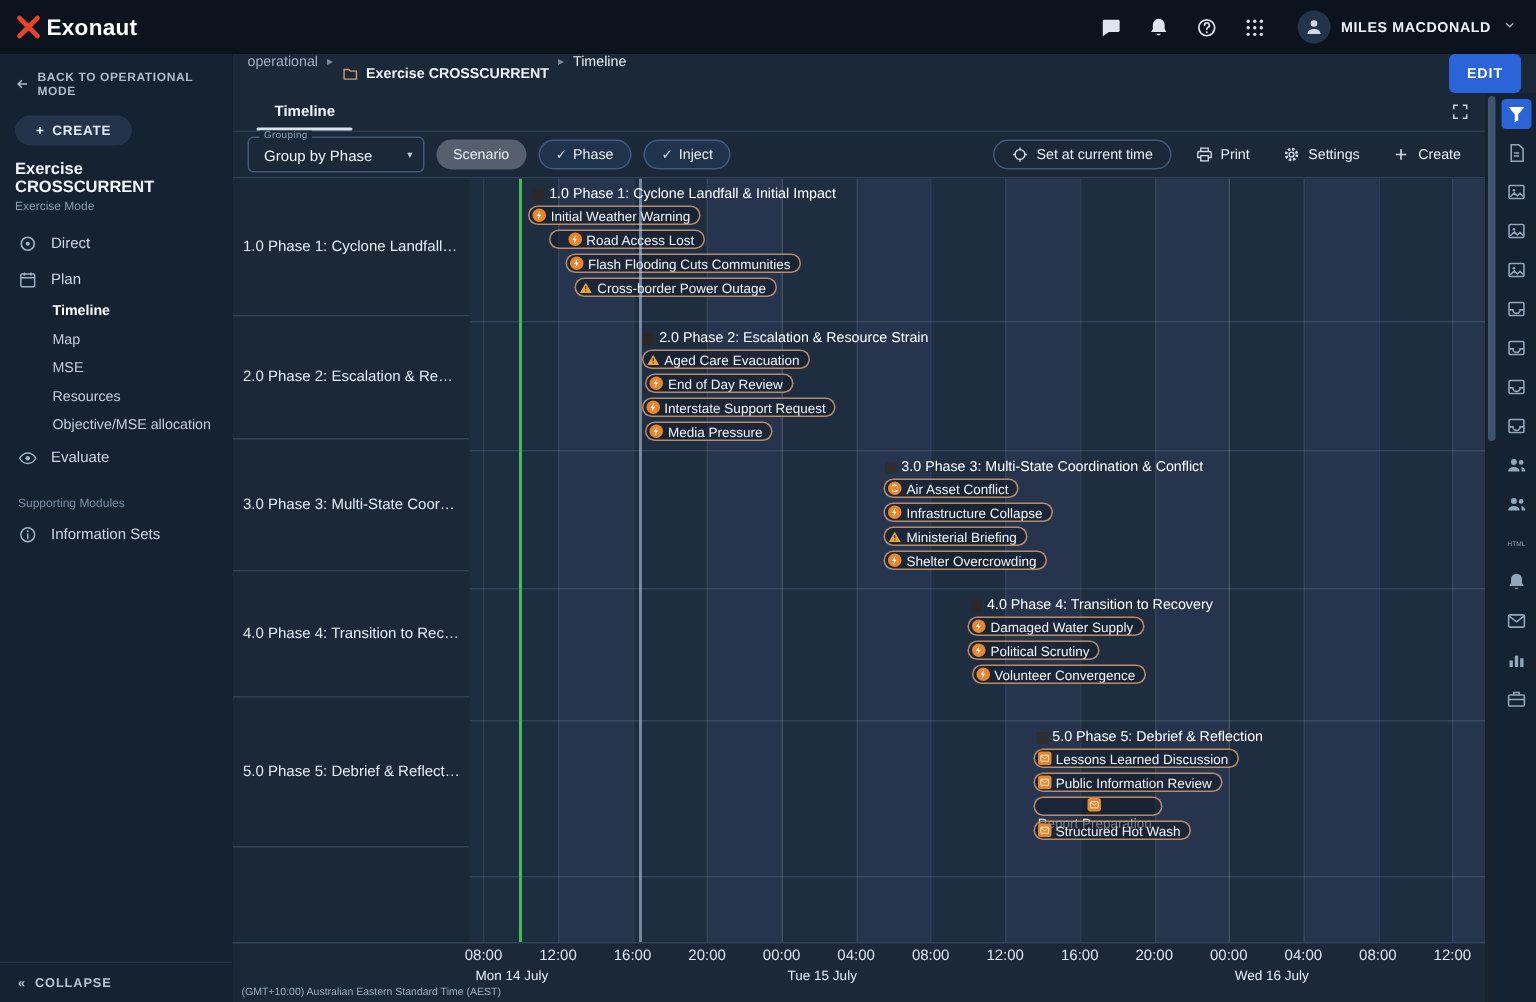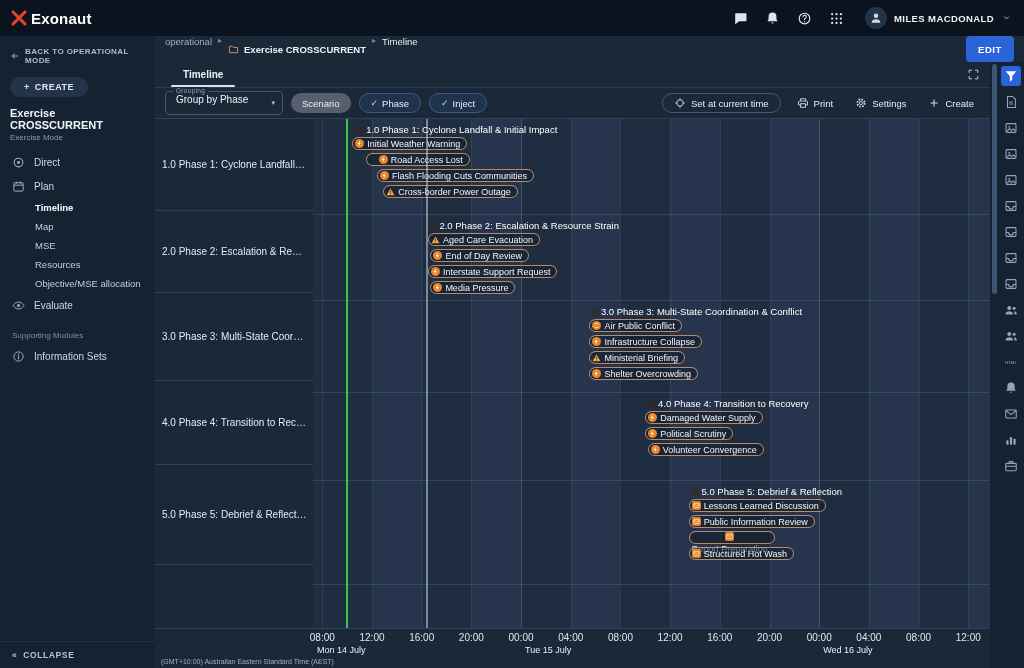--- a/index.html
+++ b/index.html
@@ -52,21 +52,21 @@
   .lower { flex:1; display:flex; min-height:0; }
   .content-col { flex:1; display:flex; flex-direction:column; min-width:0; }
 
   .tab-row { height:26px; display:flex; align-items:stretch; border-bottom:1px solid #2a3c52; padding:0 10px; flex-shrink:0; }
   .tab { padding:0 18px; display:flex; align-items:center; font-size:10px; font-weight:bold; color:#eef3f8; position:relative; }
   .tab.active::after { content:""; position:absolute; left:6px; right:6px; bottom:0; height:2px; background:#d9e3ee; border-radius:1px; }
   .tab-row .fs { margin-left:auto; align-self:center; color:#c6d2df; display:flex; }
   .tab-row .fs svg { width:13px; height:13px; }
 
   .toolbar { height:30px; display:flex; align-items:center; gap:8px; padding:0 10px; flex-shrink:0; }
-  .select { position:relative; height:24px; min-width:118px; border:1px solid #41587a; border-radius:4px; display:flex; align-items:flex-start; padding:2px 22px 0 10px; font-size:10px; color:#eef3f8; background:#1b2838; }
+  .select { position:relative; height:24px; min-width:118px; border:1px solid #41587a; border-radius:4px; display:flex; align-items:center; padding:2px 22px 0 10px; font-size:10px; color:#eef3f8; background:#1b2838; }
   .sel-label { position:absolute; top:-5px; left:7px; font-size:6.5px; color:#93a7bc; background:#1b2838; padding:0 3px; letter-spacing:.3px; }
   .select .caret { position:absolute; right:7px; top:7px; font-size:7px; color:#b8c6d6; }
   .chip { height:20px; border-radius:11px; display:inline-flex; align-items:center; gap:4px; padding:0 11px; font-size:9.5px; color:#e9eef5; border:none; }
   .chip.plain { background:#555f6d; }
   .chip.checked { background:#20334d; border:1px solid #3d5a85; }
   .chip .check { font-size:9px; color:#cdd9e8; }
   .tb-spacer { flex:1; }
   .tb-btn { display:inline-flex; align-items:center; gap:5px; font-size:9.5px; color:#e6edf4; padding:3px 6px; background:none; border:none; }
   .tb-btn.outlined { border:1px solid #41587a; border-radius:13px; padding:3px 11px; }
   .tb-btn .ico { display:flex; color:#cfdae6; }
@@ -505,21 +505,21 @@
                   <div class="inj-line">
                     <div class="inj" style="left: 40.826%;">
                       <span class="ci">
                         <svg viewBox="0 0 24 24" fill="none" stroke="#fff" stroke-width="2.4">
                           <path d="M18.8 9.5A7.2 7.2 0 0 0 6.2 7.2"></path>
                           <path d="M5.2 14.5a7.2 7.2 0 0 0 12.6 2.3"></path>
                           <path d="M6.2 2.8v4.4h4.4z" fill="#fff" stroke="none"></path>
                           <path d="M17.8 21.2v-4.4h-4.4z" fill="#fff" stroke="none"></path>
                         </svg>
                       </span>
-                      <span>Air Public Conflict</span>
+                      <span>Air Asset Conflict</span>
                     </div>
                   </div>
                   <div class="inj-line">
                     <div class="inj" style="left: 40.826%;">
                       <span class="ci">
                         <svg viewBox="0 0 24 24" fill="#fff">
                           <path d="M13.2 2 5.8 13.4h4.6L8.9 22l7.3-11.4h-4.6z"></path>
                         </svg>
                       </span>
                       <span>Infrastructure Collapse</span>

